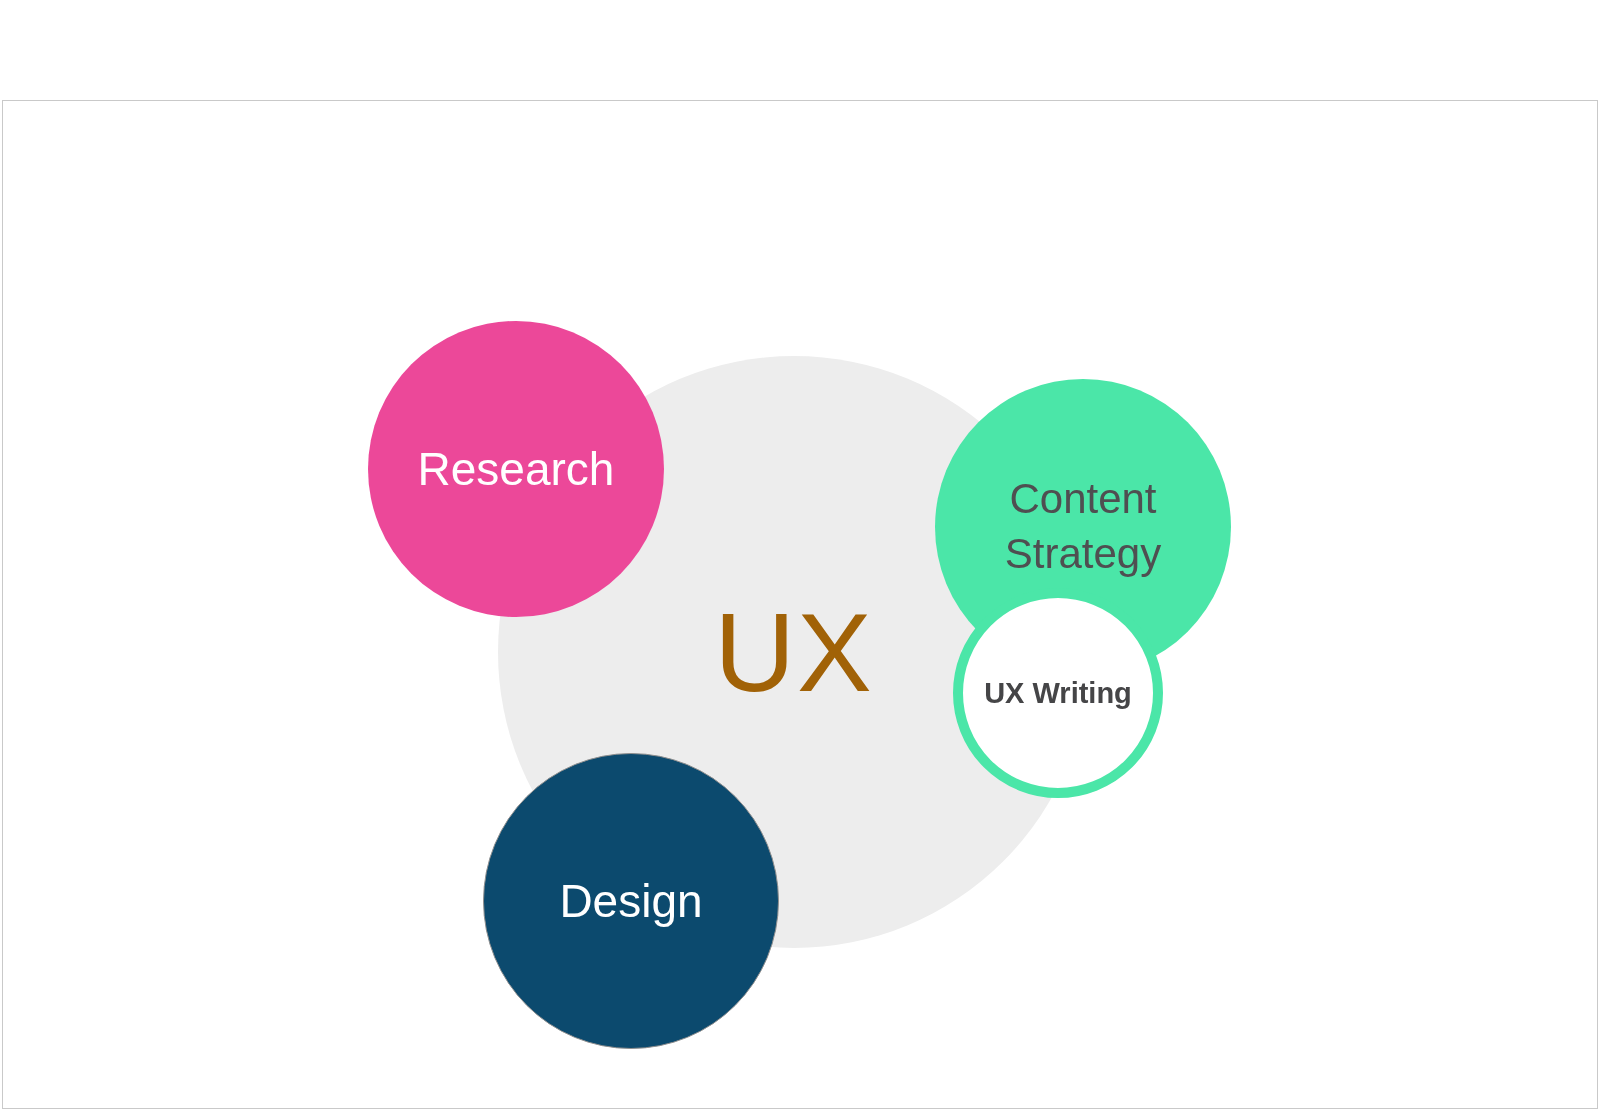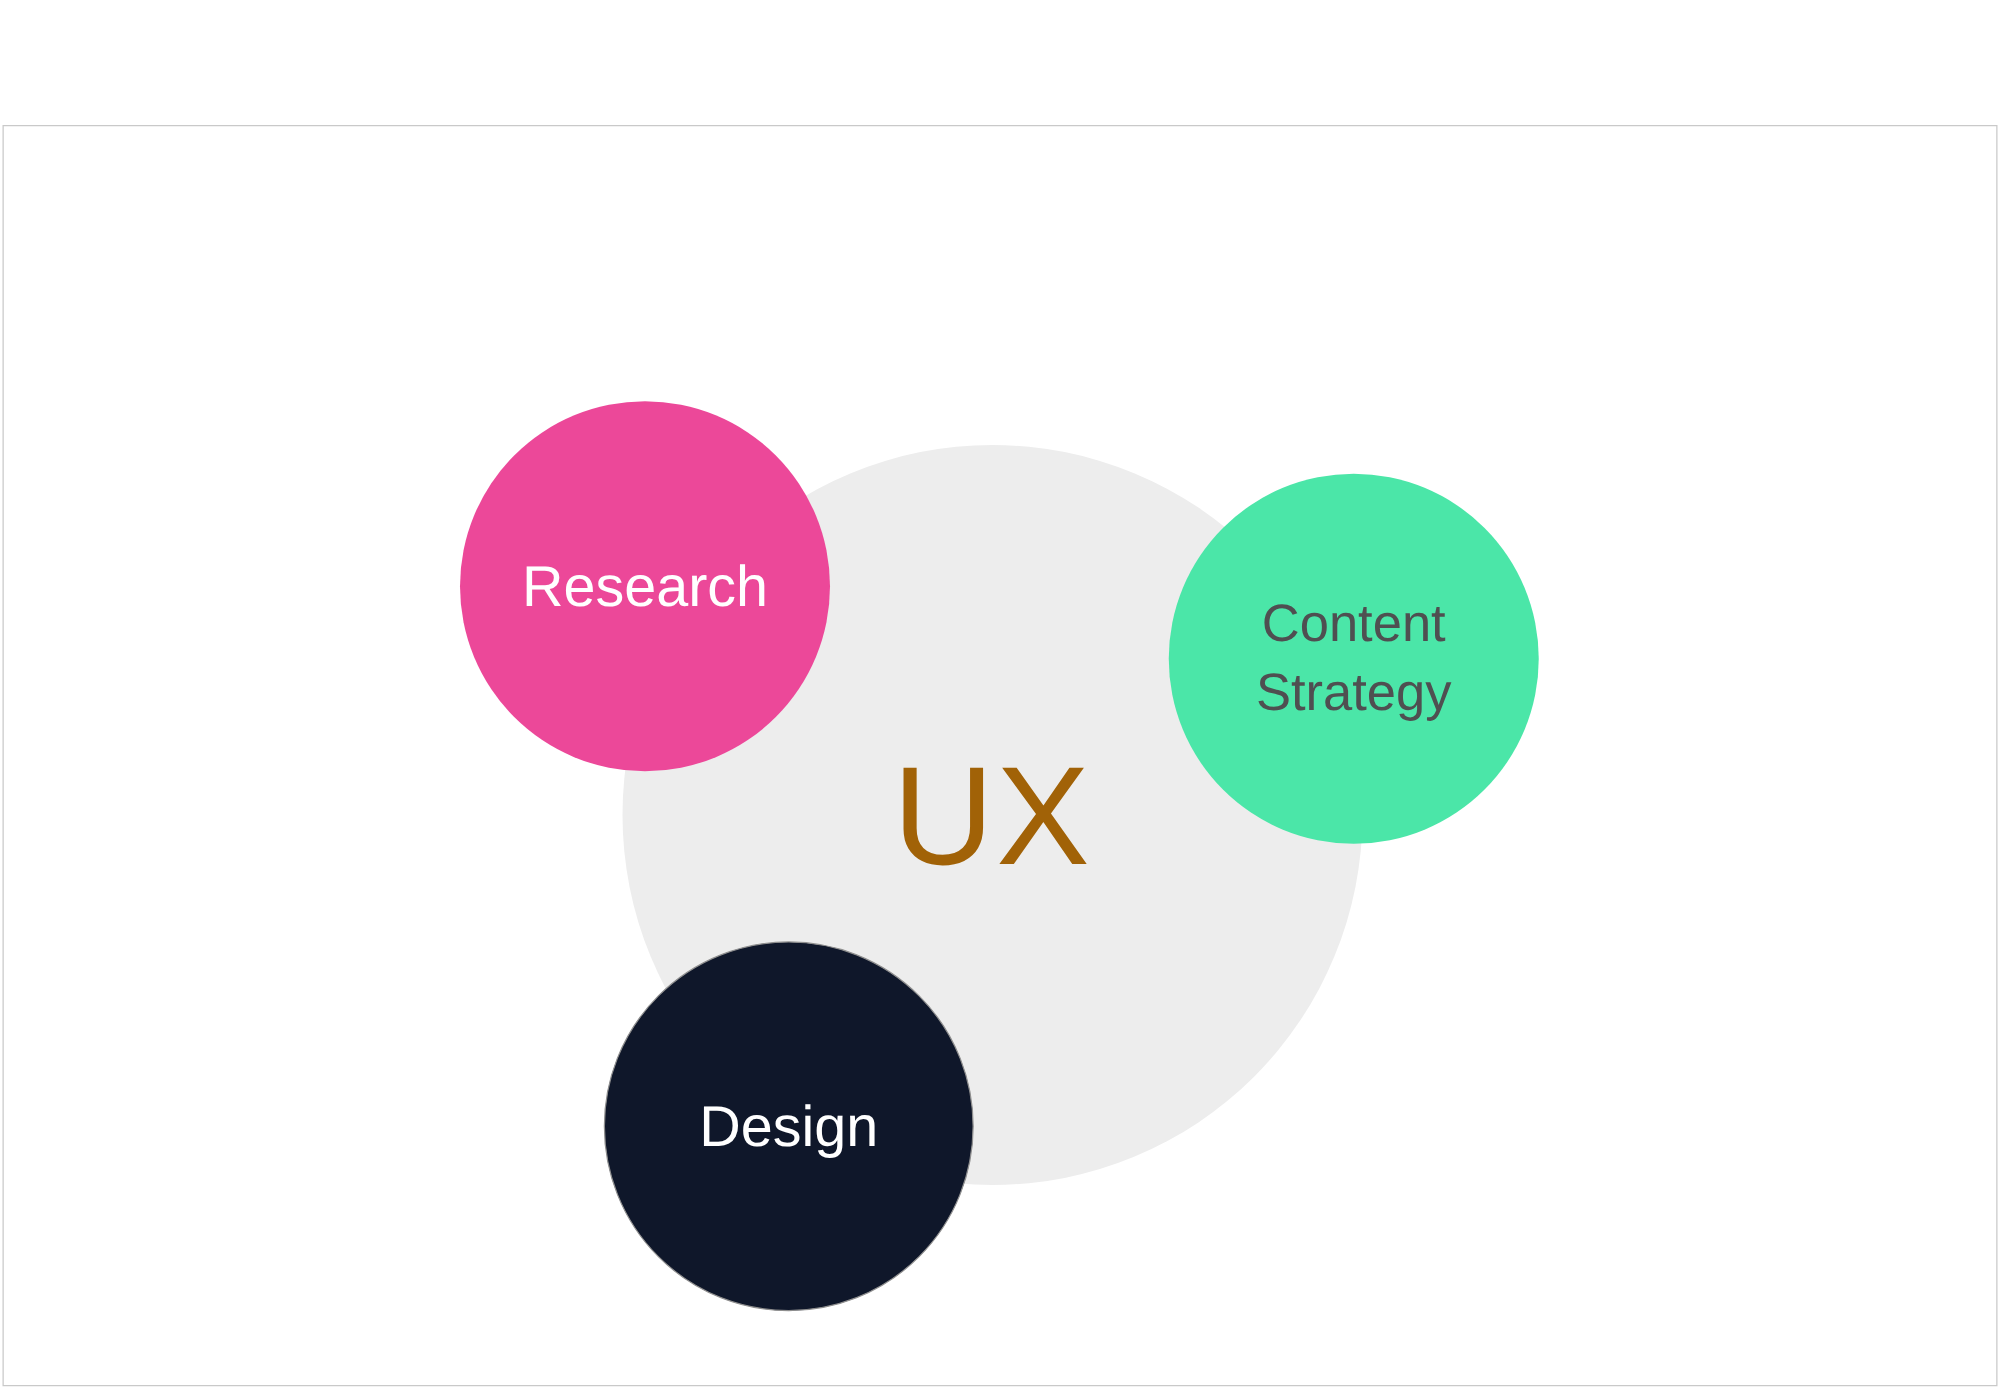--- a/index.html
+++ b/index.html
@@ -102,19 +102,22 @@
     </div>
 
     <div class="circle circle-research" style="background-color: #ec4899;">
       <span class="label-research" style="color: rgb(255, 255, 255);">Research</span>
     </div>
 
     <div class="circle circle-content" style="background-color: rgb(75, 230, 168);">
       <span class="label-content" style="color: rgb(79, 79, 81); text-align: center;">Content Strategy</span>
     </div>
 
+    <div class="circle circle-writing" style="border-color: rgb(75, 230, 168);">
+      <span class="label-writing" style="color: rgb(69, 69, 71);">UX Writing</span>
+    </div>
 
-    <div class="circle circle-design" style="background-color: #0f172a;">
+    <div class="circle circle-design" style="background-color: #0c4a6e;">
       <span class="label-design" style="color: rgb(255, 255, 255);">Design</span>
     </div>
 
   </div>
 </div>
 
 </body></html>

